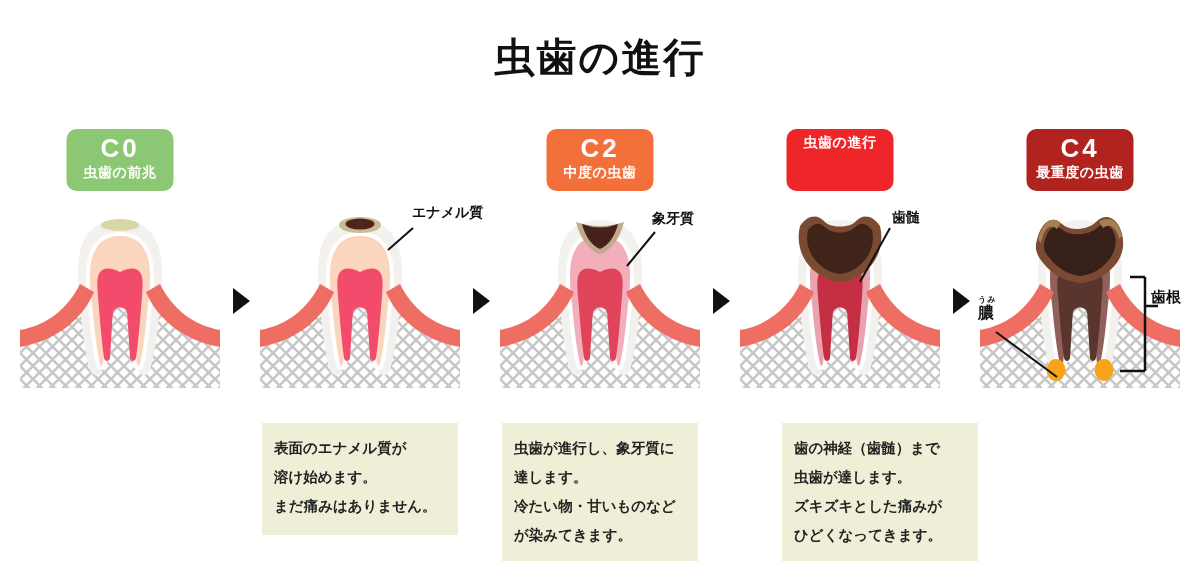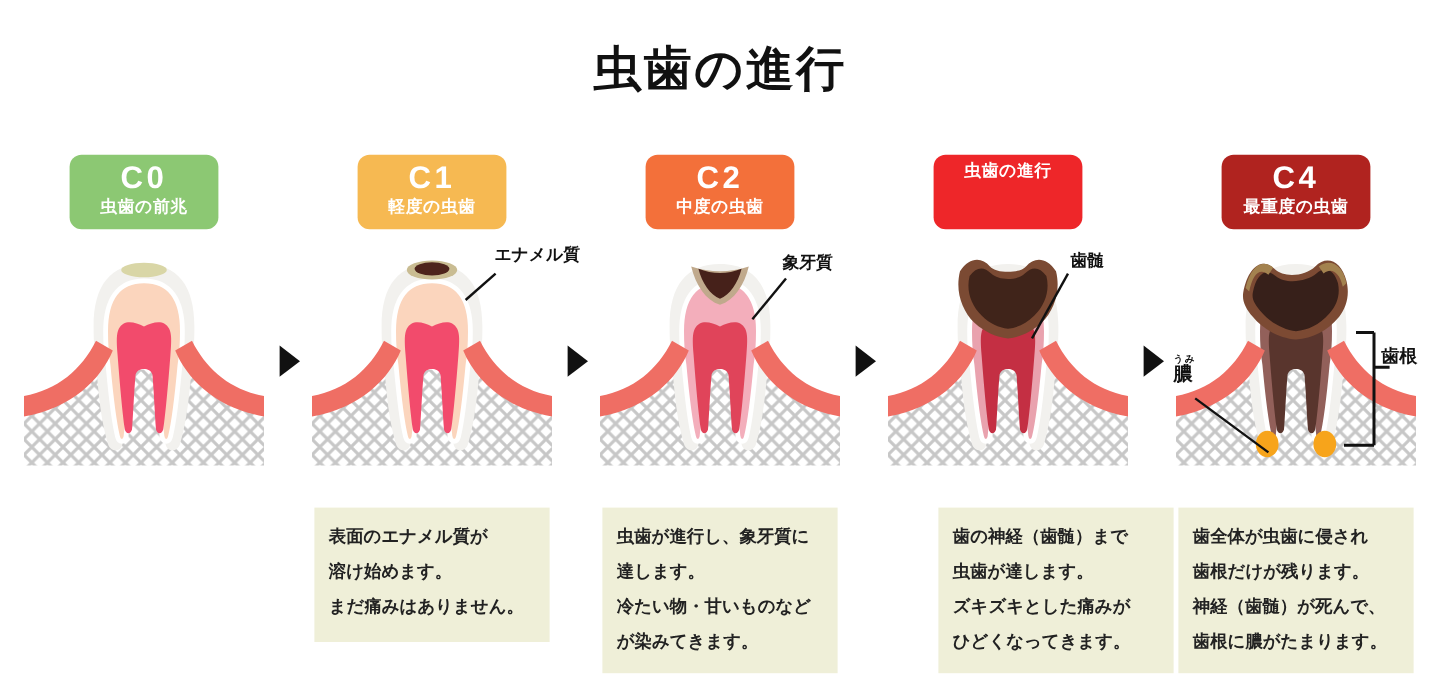--- a/index.html
+++ b/index.html
@@ -2,21 +2,21 @@
 <html><head>
 <meta charset="utf-8">
 <style>
   html,body{margin:0;padding:0;background:#ffffff;}
   body{font-family:"Liberation Sans","DejaVu Sans",sans-serif;}
   #stage-area{position:relative;width:1200px;height:575px;background:#ffffff;overflow:hidden;}
   .page-title{position:absolute;top:30px;left:0;width:1200px;text-align:center;
     font-size:40px;font-weight:800;color:#111;letter-spacing:2px;}
   .col{position:absolute;top:0;width:240px;height:575px;}
   .badge{position:absolute;top:129px;left:50%;transform:translateX(-50%);
-    width:124px;height:62px;border-radius:10px;color:#fff;text-align:center;
+    width:107px;height:62px;border-radius:10px;color:#fff;text-align:center;
     box-sizing:border-box;padding-top:4px;}
   .badge .code{font-size:26px;font-weight:800;letter-spacing:3px;line-height:30px;}
   .badge .name{font-size:14px;font-weight:700;line-height:18px;letter-spacing:0.5px;text-align:center;}
   .tooth{position:absolute;top:210px;left:20px;width:200px;height:180px;}
   .desc{position:absolute;top:423px;left:22px;width:196px;box-sizing:border-box;
     padding:11px 12px;font-size:14.5px;line-height:29px;font-weight:600;color:#222;
     white-space:pre-line;}
   .desc.h3{min-height:112px;}
   .desc.h4{min-height:138px;}
   .arrow{position:absolute;top:288px;width:0;height:0;
@@ -58,24 +58,20 @@
       <div class="name">虫歯の前兆</div>
     </div>
     <svg class="tooth" viewBox="0 0 200 180">
       <use href="#tooth-base"></use>
       <ellipse cx="100" cy="15" rx="19" ry="6" fill="#D9D6A6"></ellipse>
       <use href="#gums"></use>
     </svg>
   </div>
 
   <div class="col" style="left:240px">
-    <div class="badge" style="background: rgb(246, 185, 82);">
-      <div class="code">C1</div>
-      <div class="name">軽度の虫歯</div>
-    </div>
     <svg class="tooth" viewBox="0 0 200 180">
       <use href="#tooth-base"></use>
       <ellipse cx="100" cy="15" rx="21" ry="8" fill="#C9BC92"></ellipse>
       <ellipse cx="100" cy="14" rx="14.5" ry="5.5" fill="#4E241C"></ellipse>
       <use href="#gums"></use>
     </svg>
     <div class="desc h3" style="background: rgb(239, 239, 216);">表面のエナメル質が
 溶け始めます。
 まだ痛みはありません。</div>
   </div>
@@ -121,24 +117,20 @@
     <svg class="tooth" viewBox="0 0 200 180" style="--dentin:#92605A;--pulp:#59352D">
       <use href="#tooth-base"></use>
       <ellipse cx="76" cy="160" rx="9.5" ry="11" fill="#F7A41B"></ellipse>
       <ellipse cx="124" cy="160" rx="9.5" ry="11" fill="#F7A41B"></ellipse>
       <path d="M56,34 C60,12 72,4 82,14 C90,22 108,20 116,12 C126,2 138,8 142,24 C145,36 142,46 136,54 C126,66 114,72 100,73 C86,72 72,64 64,54 C58,47 55,41 56,34 Z" fill="#7C4A33"></path>
       <path d="M64,34 C67,18 75,13 83,20 C91,27 109,25 117,18 C124,11 132,15 135,26 C137,36 134,44 128,51 C119,61 110,65 100,66 C90,65 79,59 72,51 C66,44 63,40 64,34 Z" fill="#37201A"></path>
       <path d="M58,30 C62,12 72,5 81,13 L77,19 C70,13 64,18 61,33 Z" fill="#A3824F"></path>
       <path d="M142,26 C139,10 128,5 119,12 L123,18 C129,13 136,16 139,29 Z" fill="#A3824F"></path>
       <use href="#gums"></use>
     </svg>
-    <div class="desc h4" style="background: rgb(239, 239, 216);">歯全体が虫歯に侵され
-歯根だけが残ります。
-神経（歯髄）が死んで、
-歯根に膿がたまります。</div>
   </div>
 
   <div class="arrow" style="left:233px"></div>
   <div class="arrow" style="left:473px"></div>
   <div class="arrow" style="left:713px"></div>
   <div class="arrow" style="left:953px"></div>
 
   <div class="ann-label" style="left:412px;top:204px">エナメル質</div>
   <svg class="ann-line" style="left:386px;top:226px" width="30" height="26">
     <line x1="27" y1="2" x2="2" y2="24" stroke="#111" stroke-width="2"></line>

